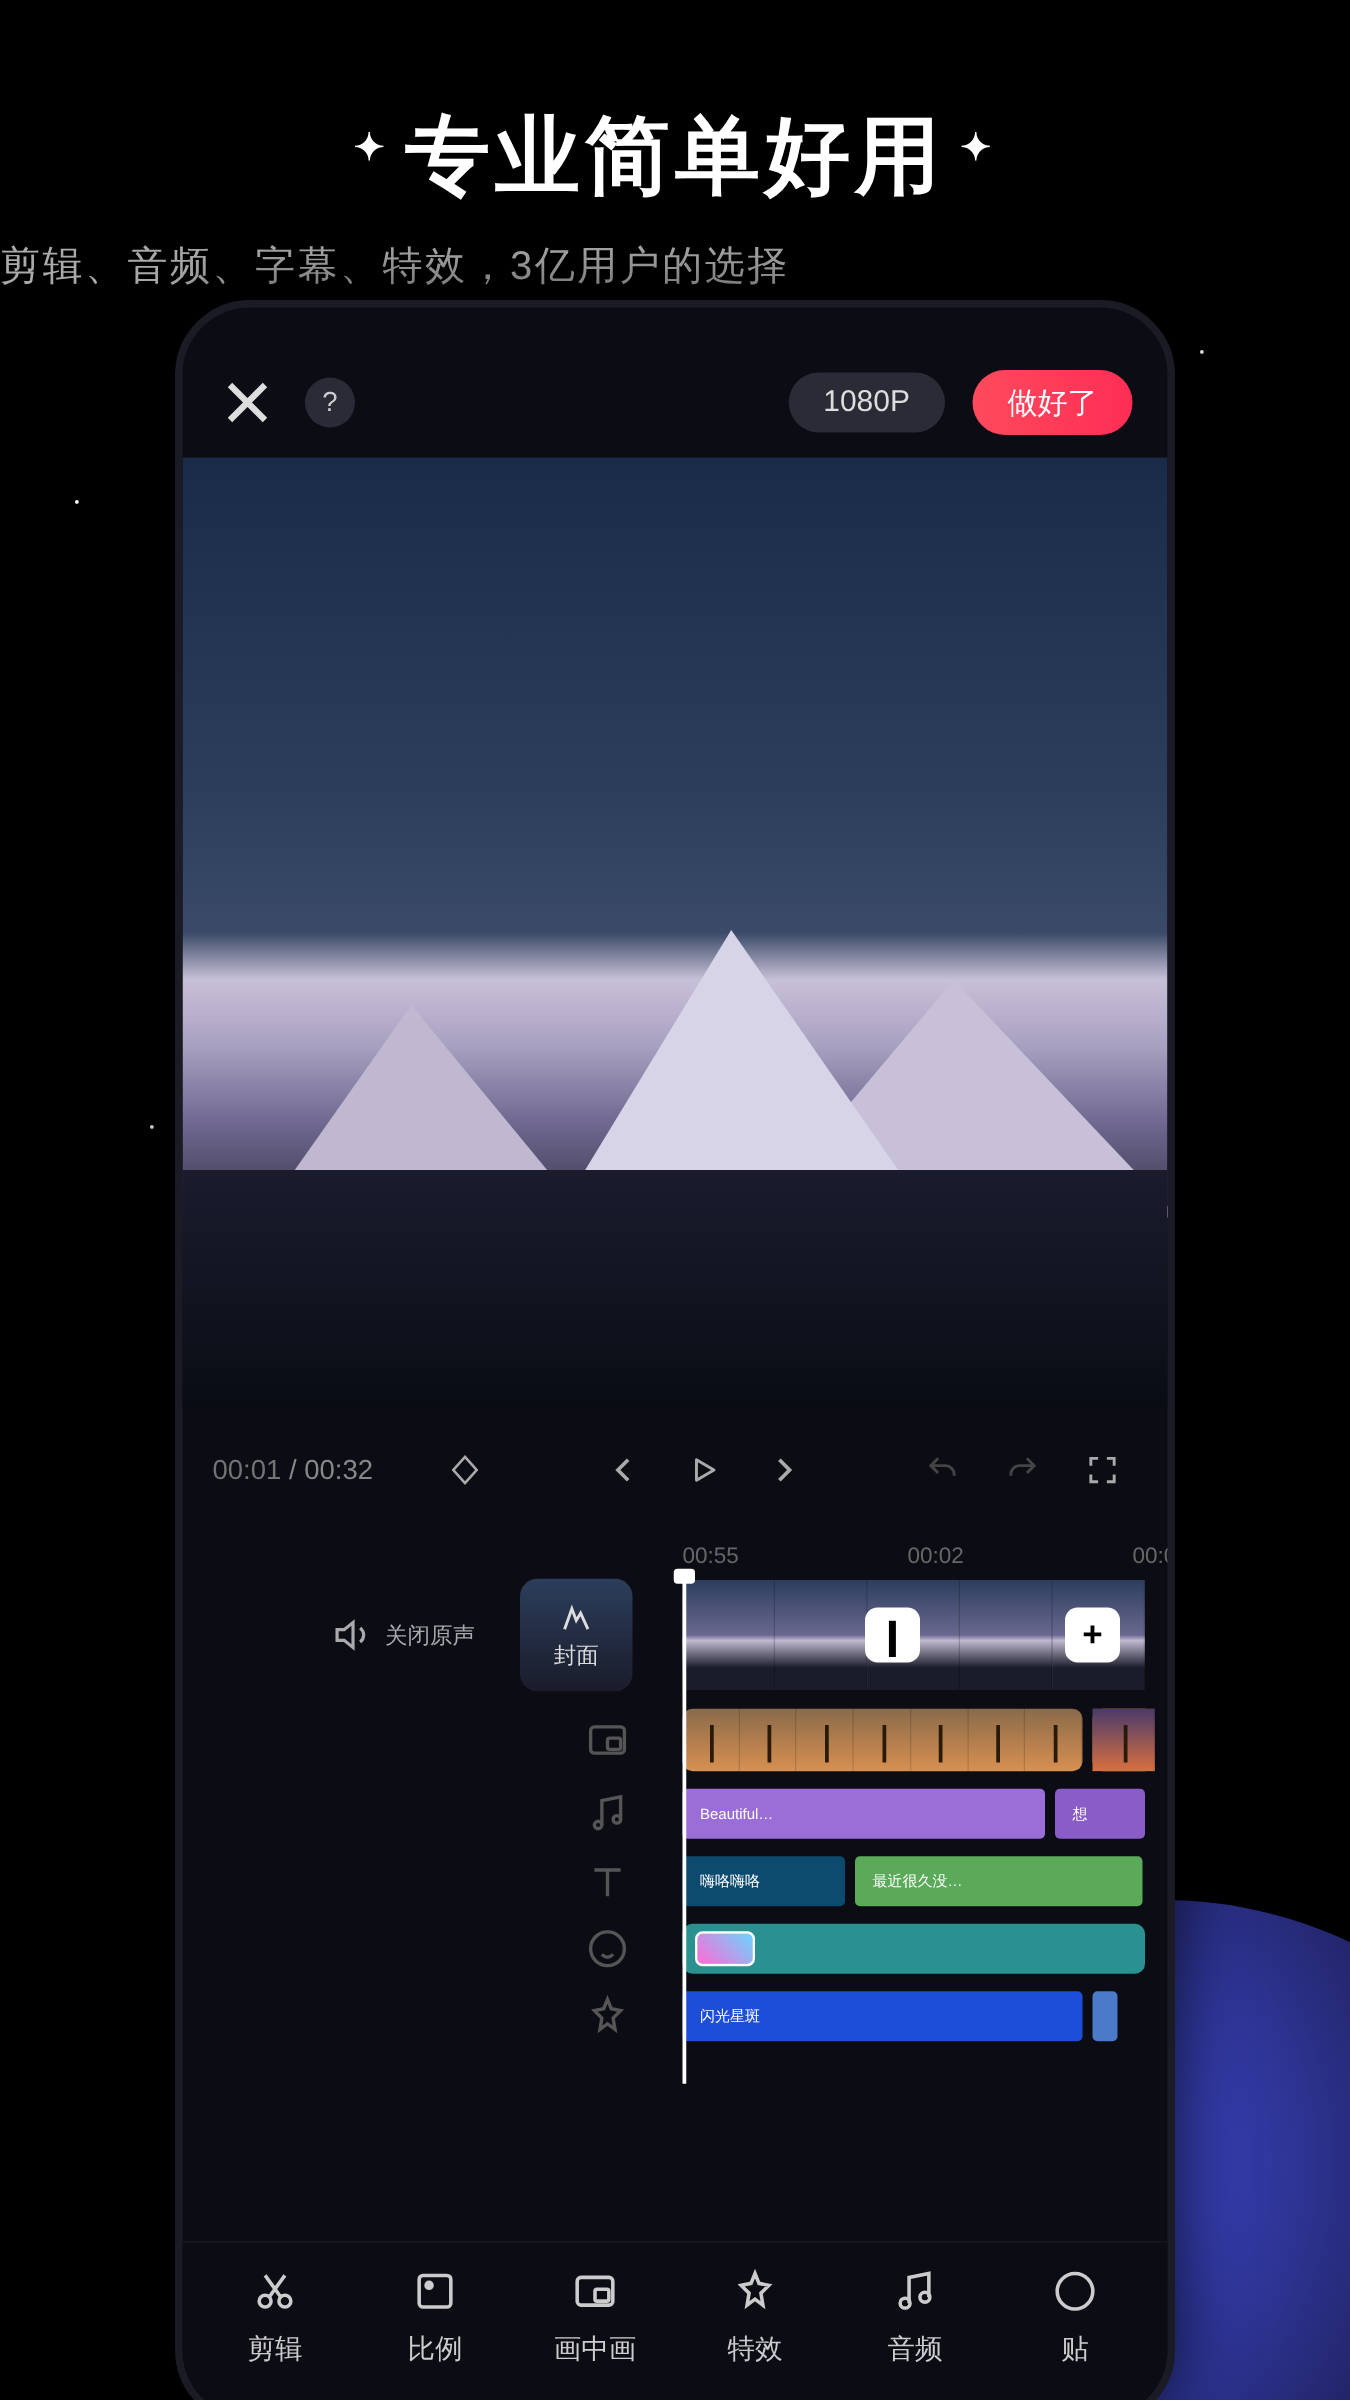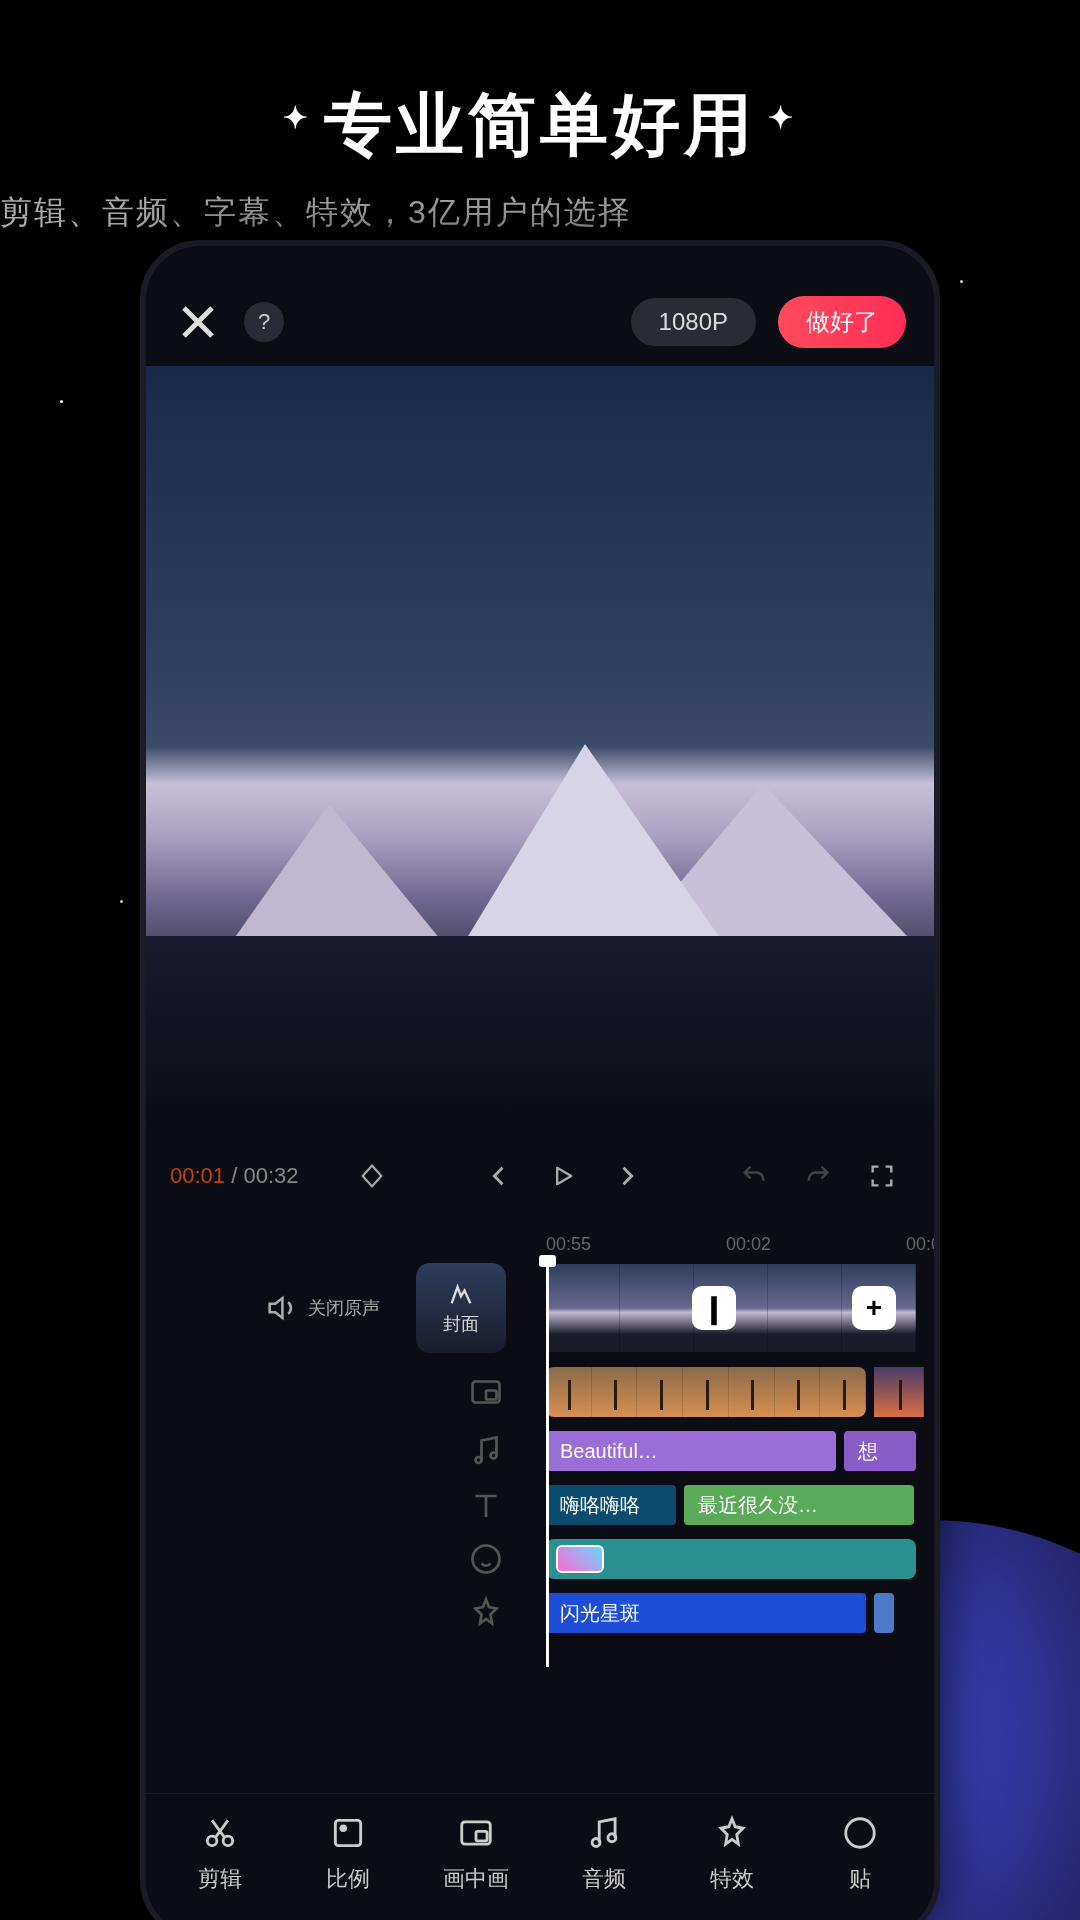--- a/index.html
+++ b/index.html
@@ -101,21 +101,21 @@
 .peak3 { position:absolute; left:58%; bottom:0; width:0; height:0; border-left:160px solid transparent; border-right:180px solid transparent; border-bottom:190px solid #c8c0d8; }
 .dark-hills { position:absolute; bottom:0; left:0; right:0; height:25%; background:linear-gradient(to bottom,#1a1c2e,#0a0c14); }
 
 .transport {
   display: flex;
   align-items: center;
   padding: 22px 24px;
   gap: 8px;
 }
 .timecode { font-size: 22px; color: #888; }
-.timecode .cur { color: #c2410c; }
+.timecode .cur { color: #737373; }
 .transport .spacer2 { width: 30px; }
 .t-icon {
   width: 56px;
   height: 56px;
   display: flex;
   align-items: center;
   justify-content: center;
   color: #aaa;
   cursor: pointer;
 }
@@ -206,21 +206,21 @@
   height: 36px;
   color: #555;
 }
 
 .clip {
   height: 40px;
   border-radius: 4px;
   display: flex;
   align-items: center;
   padding: 0 14px;
-  font-size: 20px;
+  font-size: 12px;
   color: #fff;
   white-space: nowrap;
   overflow: hidden;
   cursor: pointer;
 }
 .clip-video {
   height: 88px;
   border-radius: 12px;
   background: linear-gradient(to bottom,#2c3e5c,#4a5478);
   position: relative;
@@ -536,34 +536,34 @@
     </div>
     <div class="tool">
       <svg viewBox="0 0 24 24" fill="none" stroke="currentColor" stroke-width="1.8">
           <rect x="3" y="5" width="18" height="14" rx="2"></rect>
           <rect x="12" y="11" width="7" height="6" rx="1"></rect>
         </svg>
       <span class="tool-label">画中画</span>
     </div>
     <div class="tool">
       <svg viewBox="0 0 24 24" fill="none" stroke="currentColor" stroke-width="1.8">
+          <path d="M12 3l2 5 5 1-4 4 1 6-4-3-4 3 1-6-4-4 5-1z"></path>
+        </svg>
+      <span class="tool-label">特效</span>
+    </div>
+    <div class="tool">
+      <svg viewBox="0 0 24 24" fill="none" stroke="currentColor" stroke-width="1.8">
           <path d="M9 18V5l10-2v12"></path>
           <circle cx="7" cy="18" r="2.5"></circle>
           <circle cx="17" cy="15" r="2.5"></circle>
         </svg>
       <span class="tool-label">音频</span>
     </div>
     <div class="tool">
       <svg viewBox="0 0 24 24" fill="none" stroke="currentColor" stroke-width="1.8">
-          <path d="M12 3l2 5 5 1-4 4 1 6-4-3-4 3 1-6-4-4 5-1z"></path>
-        </svg>
-      <span class="tool-label">特效</span>
-    </div>
-    <div class="tool">
-      <svg viewBox="0 0 24 24" fill="none" stroke="currentColor" stroke-width="1.8">
           <circle cx="12" cy="12" r="9"></circle>
         </svg>
       <span class="tool-label">贴</span>
     </div>
   </div>
 </div>
 
 <div class="planet"></div>
 
 </body></html>

